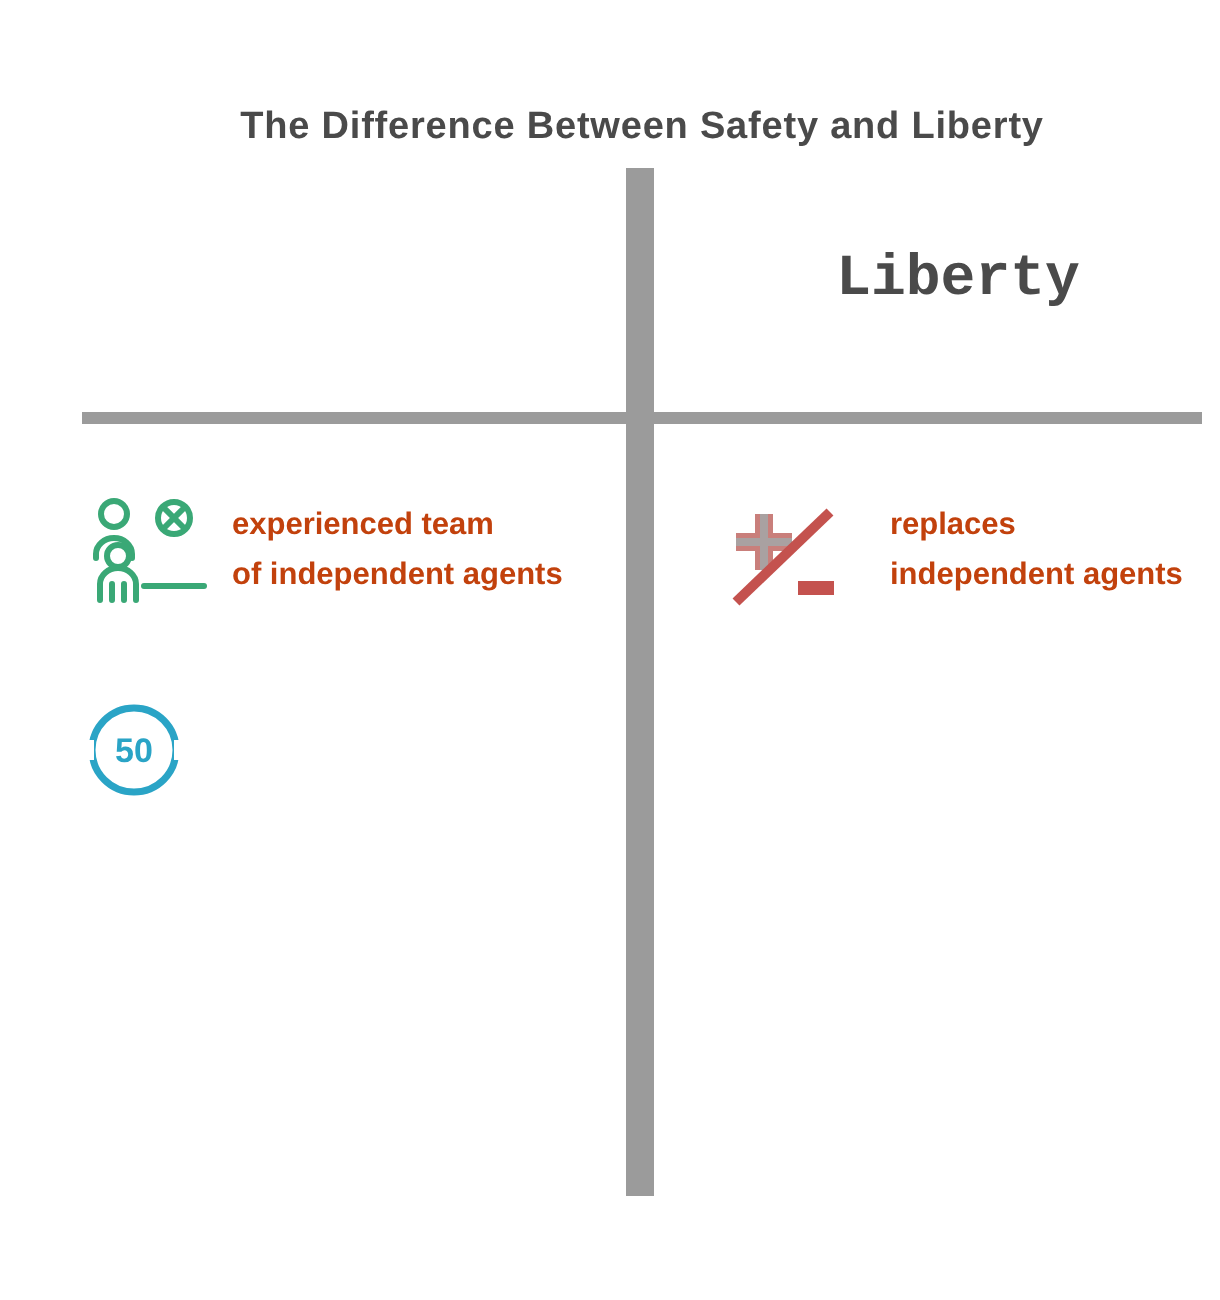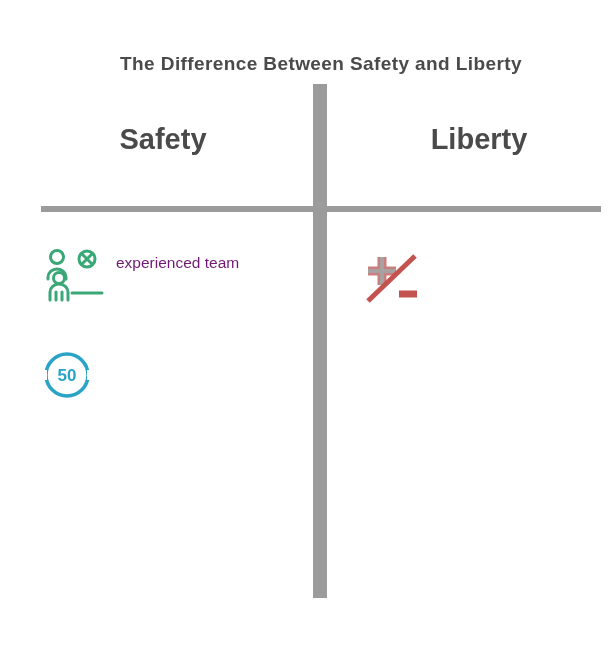--- a/index.html
+++ b/index.html
@@ -16,73 +16,77 @@
   .vs-badge { position:absolute; left:271px; top:117px; width:66px; height:56px; }
   .vs-text {
     position:absolute; inset:0; display:flex; align-items:center; justify-content:center;
     font-size:16px; font-weight:700; color:#9b9b9b; letter-spacing:2px;
   }
   .heading {
     position:absolute; top:123px; width:214px; text-align:center;
     font-size:29px; font-weight:700; color:#4a4a4a;
   }
   .heading.left  { left:40px; }
-  .heading.right { left:356px; }
+  .heading.right { left:356px;font-family:Liberation Mono, monospace; }
   .item-text {
-    position:absolute; font-size:15.5px; font-weight:400; color:#701a75; line-height:25px;
+    position:absolute; font-size:15.5px; font-weight:700; color:#c2410c; line-height:25px;
   }
   .item-text.l1 { left:100px; top:250px; }
   .item-text.l2 { left:100px; top:363px; }
   .item-text.r1 { left:429px; top:250px; }
   .icon { position:absolute;text-decoration:underline; }
   .icon.people { left:28px;  top:247px; }
   .icon.circle50 { left:27px; top:351px; }
   .icon.plusminus { left:347px; top:249px; }
 </style>
 </head>
 <body>
 
 <div class="canvas">
 
   <div class="title">The Difference Between Safety and Liberty</div>
 
   <div class="vbar"></div>
   <div class="hrule"></div>
 
 
-  <div class="heading left">Safety</div>
   <div class="heading right">Liberty</div>
 
   <div class="icon people">
     <svg width="60" height="56" viewBox="0 0 60 56" fill="none" stroke="#3aa876" stroke-width="3" stroke-linecap="round" stroke-linejoin="round">
       <circle cx="13" cy="10" r="6.5"></circle>
       <path d="M4 32 v-2 a9 8 0 0 1 18 0 v2"></path>
       <circle cx="43" cy="12" r="8"></circle>
       <path d="M38 7 l10 10 M48 7 l-10 10"></path>
       <circle cx="15" cy="31" r="5.5"></circle>
       <path d="M6 53 v-8 a9 8 0 0 1 18 0 v8"></path>
       <path d="M12 45 v8 M18 45 v8"></path>
       <path d="M28 46 h30"></path>
     </svg>
   </div>
   <div class="item-text l1">
     <div>experienced team</div>
+    <div>of independent agents</div>
   </div>
 
   <div class="icon circle50">
     <svg width="48" height="48" viewBox="0 0 48 48">
       <circle cx="24" cy="24" r="21" stroke="#2aa4c6" stroke-width="3.5" fill="none"></circle>
       <rect x="-1" y="19" width="5" height="10" fill="#ffffff"></rect>
       <rect x="44" y="19" width="5" height="10" fill="#ffffff"></rect>
       <text x="24" y="30" text-anchor="middle" font-size="17" font-weight="bold" fill="#2aa4c6" font-family="Liberation Sans, sans-serif">50</text>
     </svg>
   </div>
 
   <div class="icon plusminus">
     <svg width="58" height="56" viewBox="0 0 58 56" fill="none">
       <path d="M5 22 h28 M19 8 v28" stroke="#c97f7b" stroke-width="9"></path>
       <path d="M5 22 h28 M19 8 v28" stroke="#a9a1a1" stroke-width="4"></path>
       <path d="M5 52 L52 7" stroke="#c4524e" stroke-width="5"></path>
       <path d="M36 45 h18" stroke="#c4524e" stroke-width="7"></path>
     </svg>
   </div>
+  <div class="item-text r1">
+    <div>replaces</div>
+    <div>independent agents</div>
+  </div>
 
 </div>
 
 </body></html>

